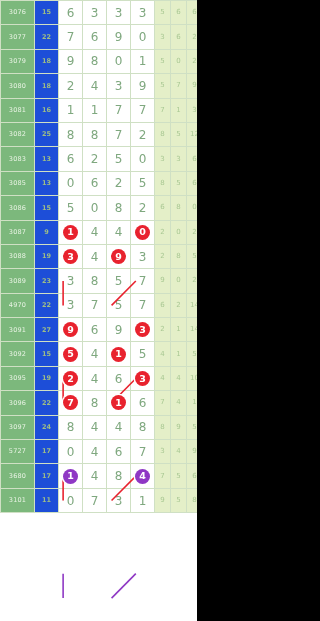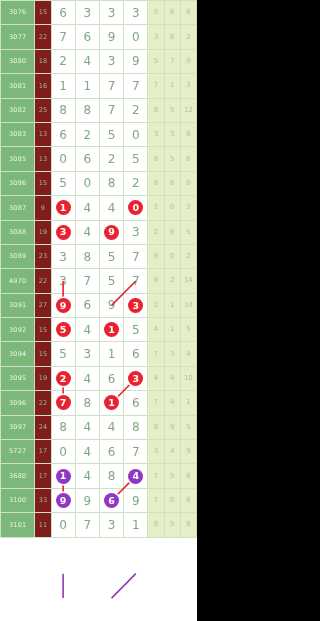--- a/index.html
+++ b/index.html
@@ -33,25 +33,26 @@
   td.issue {
     width: 34px;
     background: #7cb87c;
     color: #e9f3e4;
     font-size: 6.5px;
     letter-spacing: .2px;
     border-color: #6faa6f;
   }
   
   td.omit {
-    width: 16px;
-    background: #7f1d1d;
+    width: 24px;
+    background: #1d4ed8;
     color: #9dbd86;
     font-size: 6.5px;
     border-color: #cddfb4;
+    font-weight: bold;
   }
   
   td.num {
     width: 24px;
     background: #ffffff;
     color: #7fa87f;
     font-size: 12px;
     position: relative;
     border-color: #d6e6cc;
   }
@@ -116,20 +117,31 @@
           <td class="omit">22</td>
           <td class="num">7</td>
           <td class="num">6</td>
           <td class="num">9</td>
           <td class="num">0</td>
           <td class="stat">3</td>
           <td class="stat">6</td>
           <td class="stat last">2</td>
         </tr>
         <tr>
+          <td class="issue">3079</td>
+          <td class="omit">18</td>
+          <td class="num">9</td>
+          <td class="num">8</td>
+          <td class="num">0</td>
+          <td class="num">1</td>
+          <td class="stat">5</td>
+          <td class="stat">0</td>
+          <td class="stat last">2</td>
+        </tr>
+        <tr>
           <td class="issue">3080</td>
           <td class="omit">18</td>
           <td class="num">2</td>
           <td class="num">4</td>
           <td class="num">3</td>
           <td class="num">9</td>
           <td class="stat">5</td>
           <td class="stat">7</td>
           <td class="stat last">9</td>
         </tr>
@@ -248,31 +260,20 @@
           <td class="omit">15</td>
           <td class="num"><span class="mark red">5</span></td>
           <td class="num">4</td>
           <td class="num"><span class="mark red">1</span></td>
           <td class="num">5</td>
           <td class="stat">4</td>
           <td class="stat">1</td>
           <td class="stat last">5</td>
         </tr>
         <tr>
-          <td class="issue">3094</td>
-          <td class="omit">15</td>
-          <td class="num">5</td>
-          <td class="num">3</td>
-          <td class="num">1</td>
-          <td class="num">6</td>
-          <td class="stat">7</td>
-          <td class="stat">3</td>
-          <td class="stat last">4</td>
-        </tr>
-        <tr>
           <td class="issue">3095</td>
           <td class="omit">19</td>
           <td class="num"><span class="mark red">2</span></td>
           <td class="num">4</td>
           <td class="num">6</td>
           <td class="num"><span class="mark red">3</span></td>
           <td class="stat">4</td>
           <td class="stat">4</td>
           <td class="stat last">10</td>
         </tr>
@@ -311,31 +312,20 @@
         </tr>
         <tr>
           <td class="issue">3680</td>
           <td class="omit">17</td>
           <td class="num"><span class="mark purple">1</span></td>
           <td class="num">4</td>
           <td class="num">8</td>
           <td class="num"><span class="mark purple">4</span></td>
           <td class="stat">7</td>
           <td class="stat">5</td>
-          <td class="stat last">6</td>
-        </tr>
-        <tr>
-          <td class="issue">3100</td>
-          <td class="omit">33</td>
-          <td class="num"><span class="mark purple">9</span></td>
-          <td class="num">9</td>
-          <td class="num"><span class="mark purple">6</span></td>
-          <td class="num">9</td>
-          <td class="stat">7</td>
-          <td class="stat">0</td>
           <td class="stat last">6</td>
         </tr>
         <tr class="grp">
           <td class="issue">3101</td>
           <td class="omit">11</td>
           <td class="num">0</td>
           <td class="num">7</td>
           <td class="num">3</td>
           <td class="num">1</td>
           <td class="stat">9</td>

